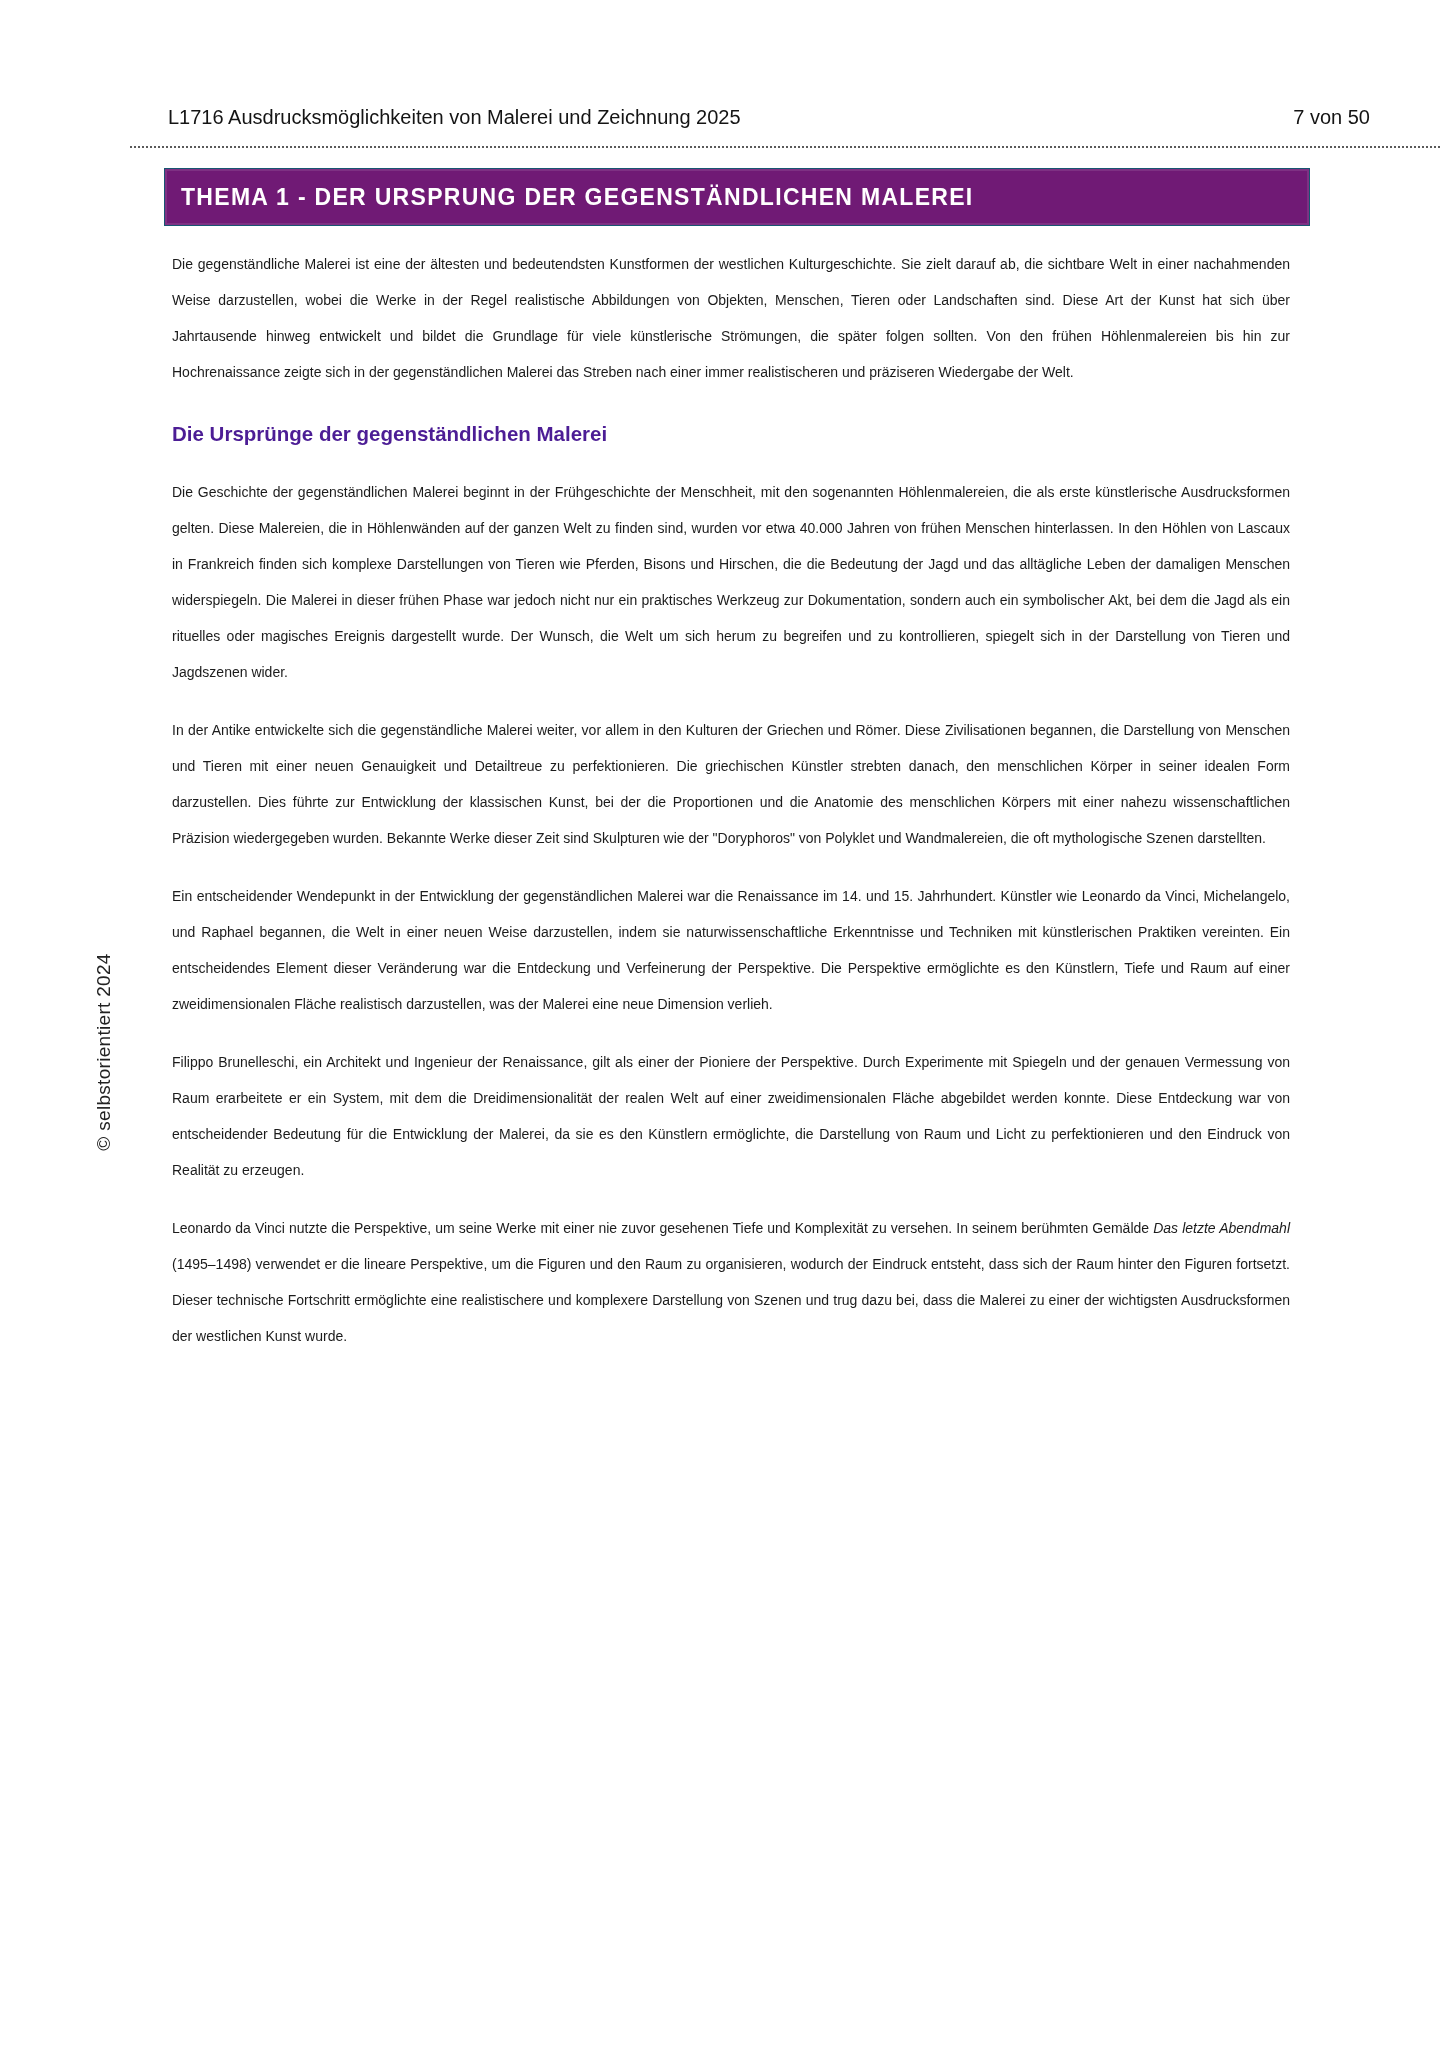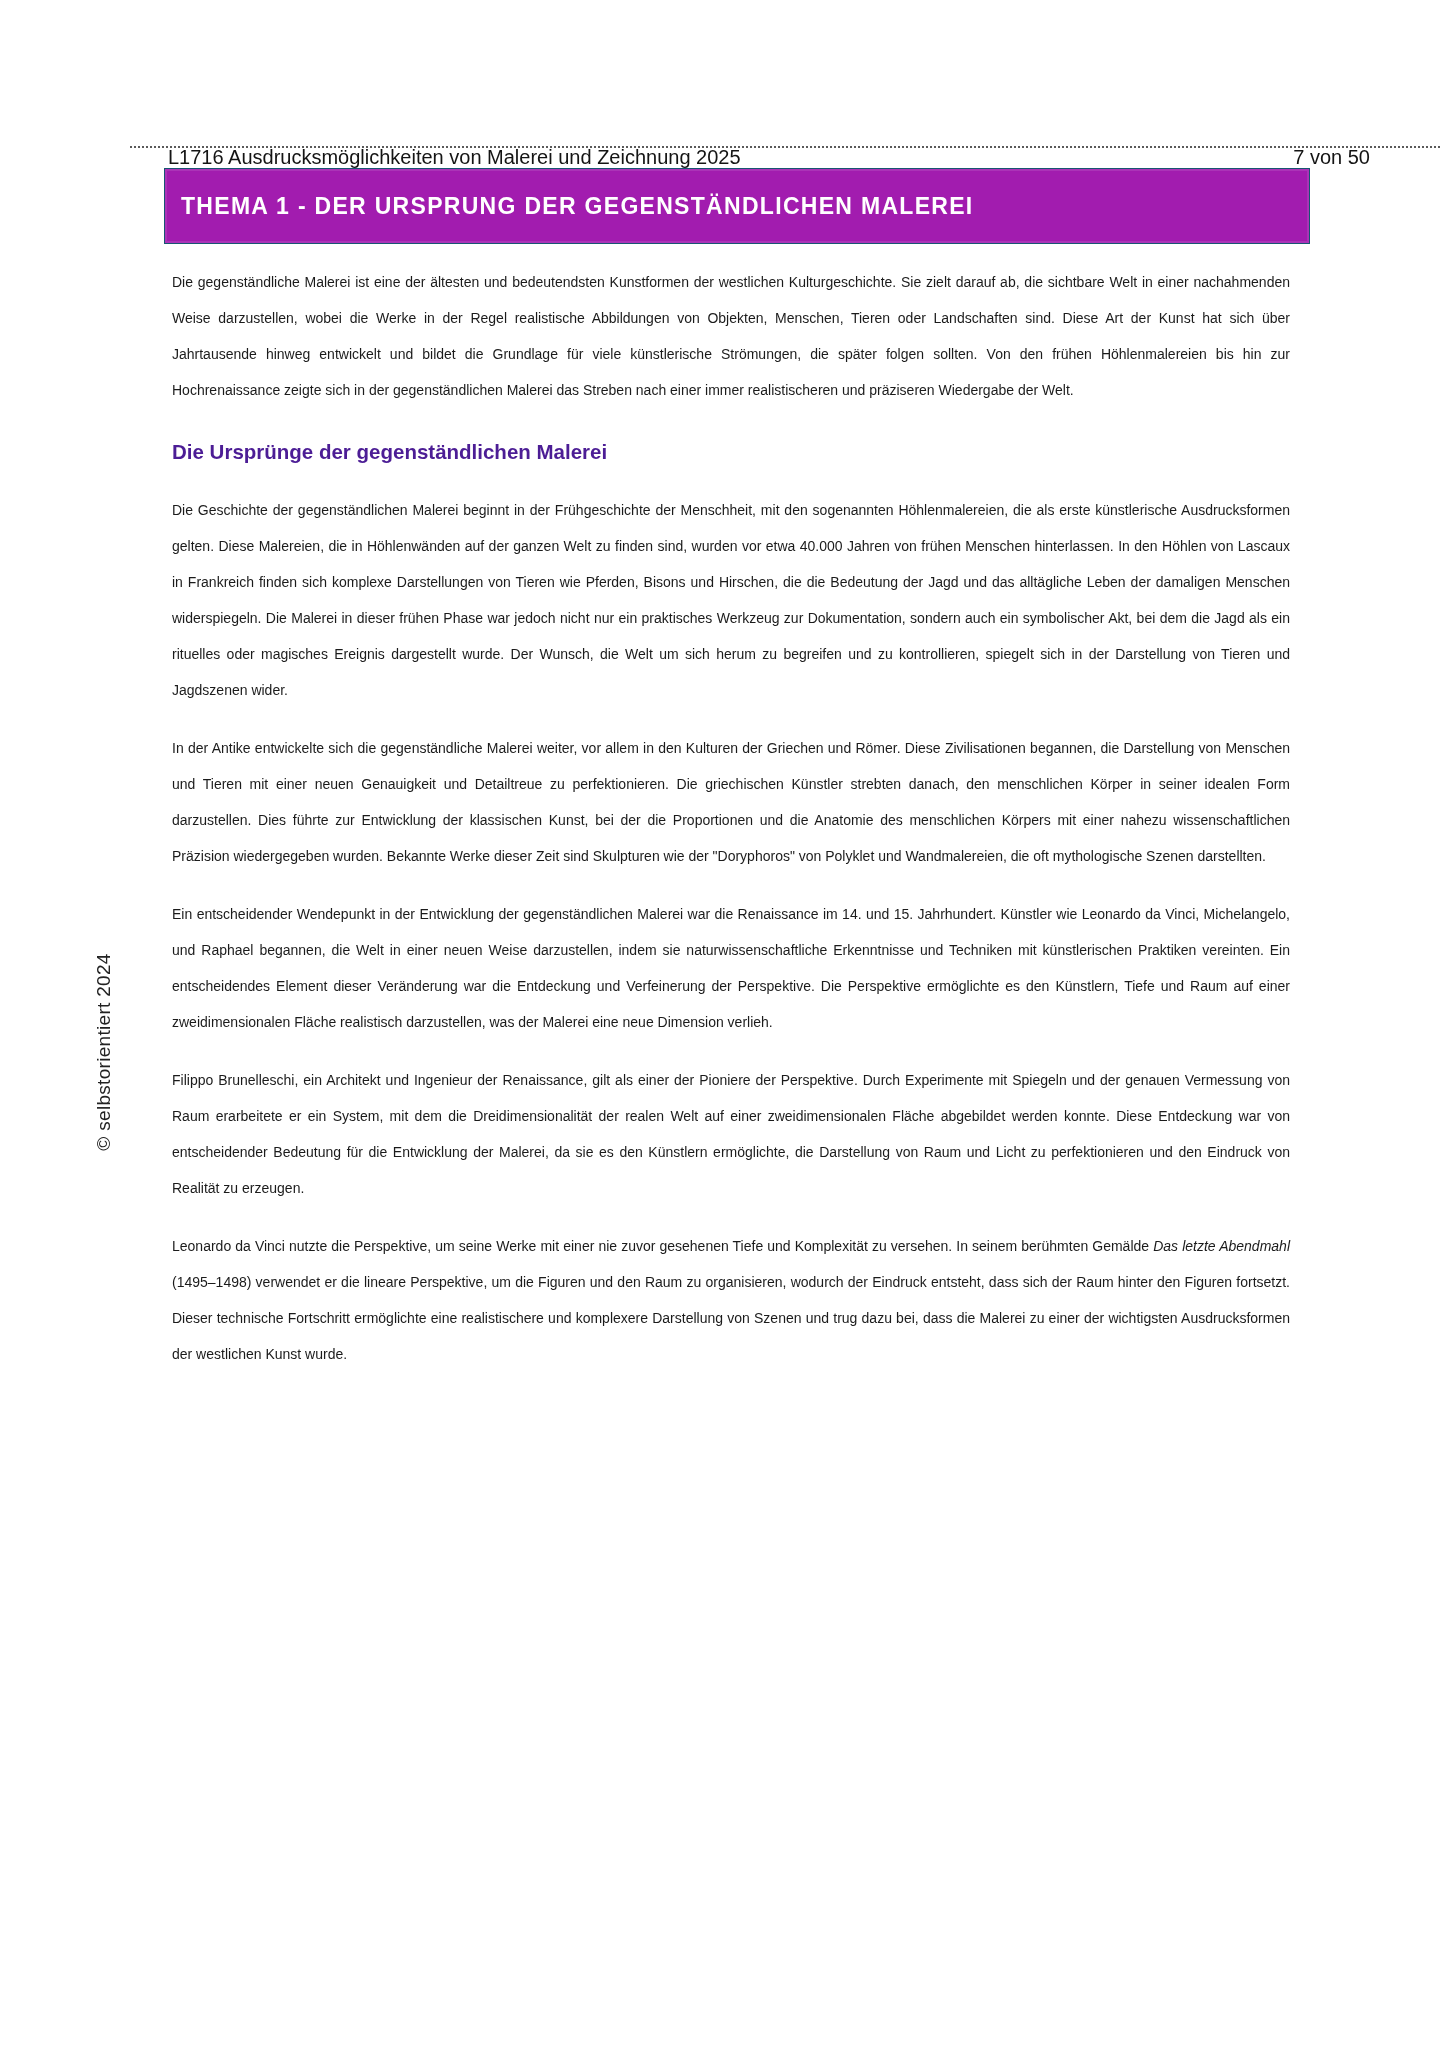--- a/index.html
+++ b/index.html
@@ -29,40 +29,39 @@
   .header {
     position: absolute;
     top: 106px;
     left: 168px;
     right: 78px;
     display: flex;
     justify-content: space-between;
     align-items: baseline;
     font-size: 20px;
     color: #141414;
-    margin-top: 40px;
   }
   .header-rule {
     position: absolute;
     top: 124px;
     left: 130px;
     right: 8px;
     height: 22px;
     border-bottom: 2px dotted #5a5a5a;
   }
   .content {
     position: absolute;
     top: 168px;
     left: 164px;
     width: 1146px;
   }
   .title-bar {
     box-sizing: border-box;
-    height: 76px;
-    background: #a21caf;
+    height: 58px;
+    background: #701a75;
     border: 1px solid #175672;
     box-shadow: inset 0 0 0 2px rgba(255,255,255,0.10);
     display: flex;
     align-items: center;
     padding: 0 16px;
   }
   .title-bar h1 {
     margin: 0;
     color: #ffffff;
     font-size: 23px;

